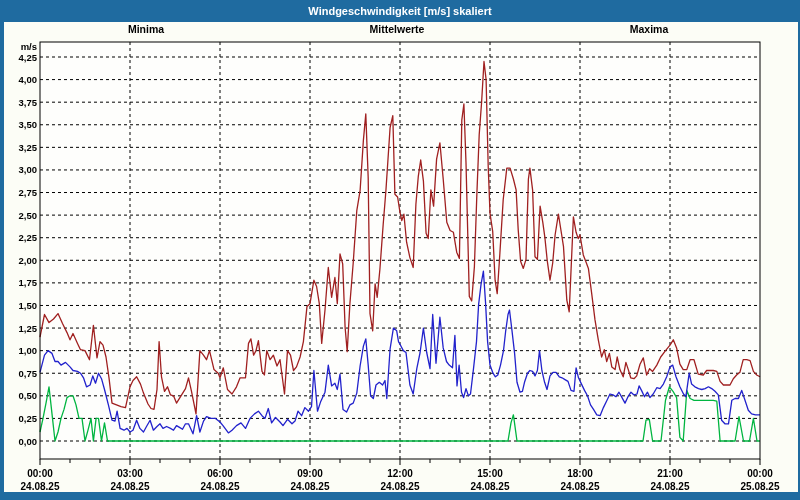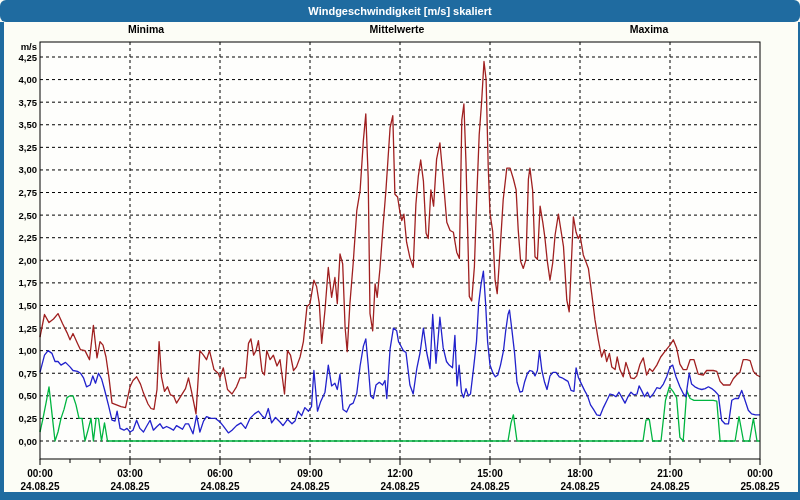--- a/index.html
+++ b/index.html
@@ -1,19 +1,19 @@
 <!DOCTYPE html>
 <html><head>
 <meta charset="utf-8">
 <style>
   html,body{margin:0;padding:0;background:#e8e8e8;}
   .window{position:relative;width:800px;height:500px;background:#fcfdf6;overflow:hidden;
           font-family:"Liberation Sans",sans-serif;}
   .titlebar{position:absolute;left:0;top:0;width:800px;height:22px;background:#1f6ba0;
-            color:#ffffff;font-size:11px;font-weight:bold;text-align:center;line-height:22px;border-radius:6px;}
+            color:#ffffff;font-size:11px;font-weight:bold;text-align:center;line-height:22px;}
   .leftbar{position:absolute;left:0;top:22px;width:4px;bottom:0;background:#1f6ba0;}
   .rightbar{position:absolute;right:0;top:22px;width:2px;bottom:0;background:#1f6ba0;}
   .bottombar{position:absolute;left:0;bottom:0;width:800px;height:8px;background:#1f6ba0;}
   #chart-svg{position:absolute;left:0;top:0;}
   #chart-svg text{font-family:"Liberation Sans",sans-serif;font-weight:bold;fill:#000000;}
 </style>
 </head>
 <body>
 
 <div class="window" style="background: rgb(252, 253, 246);">

